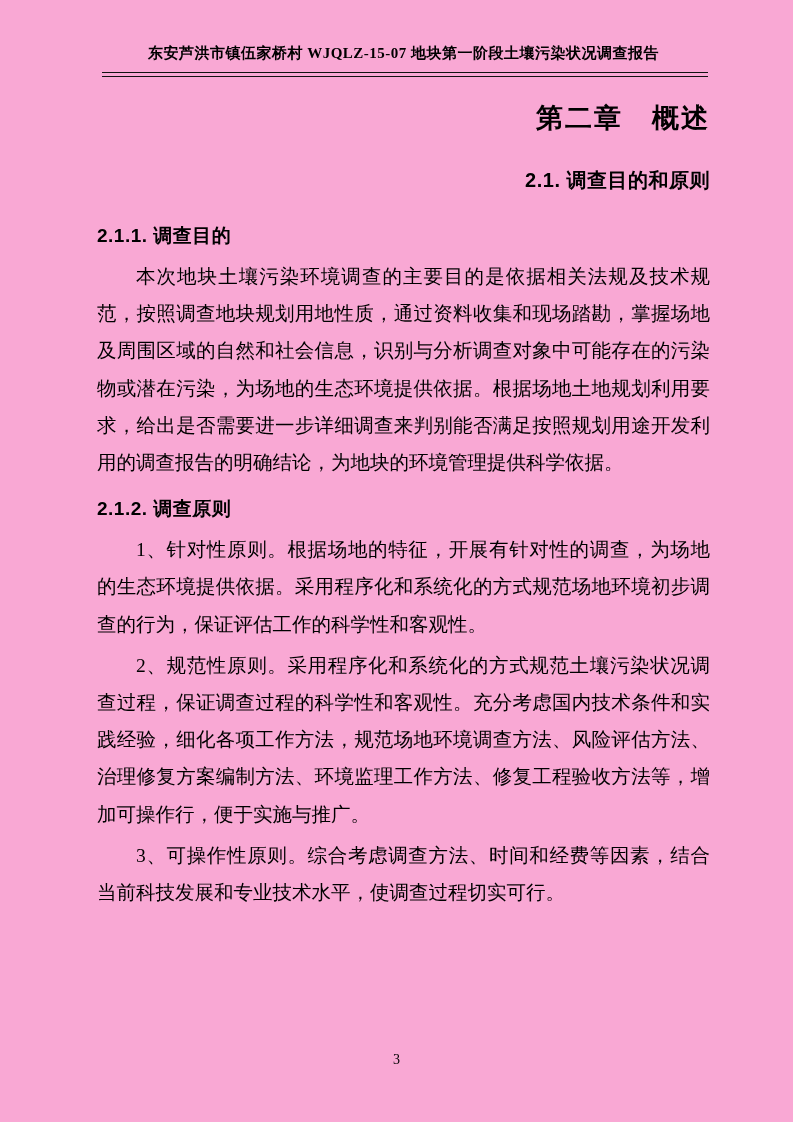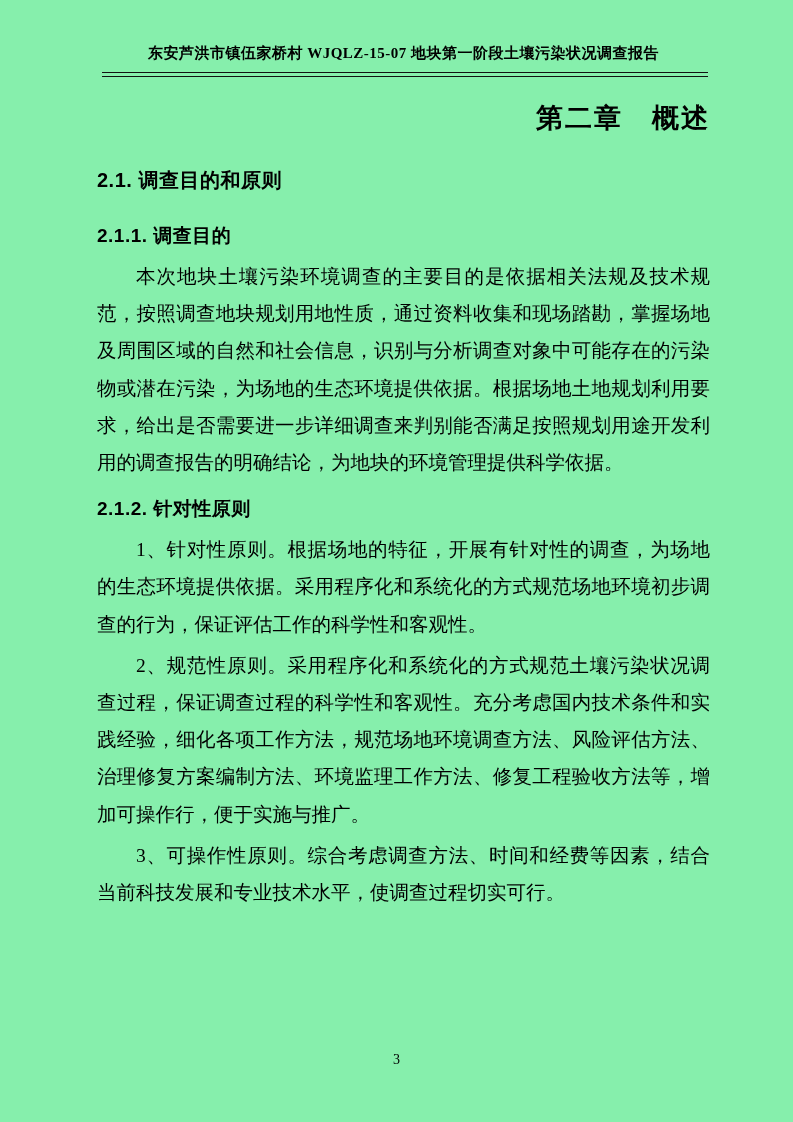--- a/index.html
+++ b/index.html
@@ -1,21 +1,21 @@
 <!DOCTYPE html>
 <html><head>
 <meta charset="utf-8">
 <style>
   * { margin: 0; padding: 0; box-sizing: border-box; }
   html, body { background: #ffffff; }
   .page {
     position: relative;
     width: 793px;
     height: 1122px;
-    background: #86efac;
+    background: #f9a8d4;
     color: #000000;
     font-family: "Liberation Serif", "DejaVu Serif", serif;
     overflow: hidden;
   }
   .page-header {
     position: absolute;
     top: 44px;
     left: 97px;
     width: 613px;
     text-align: center;
@@ -48,20 +48,21 @@
     margin-top: 6px;
     line-height: 40px;
   }
   .heading-2 {
     font-family: "Liberation Sans", "DejaVu Sans", sans-serif;
     font-size: 20px;
     font-weight: bold;
     margin-top: 28px;
     line-height: 28px;
     letter-spacing: 0.5px;
+    text-align: right;
   }
   .heading-3 {
     font-family: "Liberation Sans", "DejaVu Sans", sans-serif;
     font-size: 19px;
     font-weight: bold;
     margin-top: 28px;
     line-height: 27px;
     letter-spacing: 0.5px;
   }
   .heading-3.spaced { margin-top: 14px; }
@@ -94,21 +95,21 @@
   <div class="content">
 
     <div class="chapter-title">第二章　概述</div>
 
     <div class="heading-2">2.1.  调查目的和原则</div>
 
     <div class="heading-3">2.1.1.  调查目的</div>
 
     <p class="body-paragraph">本次地块土壤污染环境调查的主要目的是依据相关法规及技术规范，按照调查地块规划用地性质，通过资料收集和现场踏勘，掌握场地及周围区域的自然和社会信息，识别与分析调查对象中可能存在的污染物或潜在污染，为场地的生态环境提供依据。根据场地土地规划利用要求，给出是否需要进一步详细调查来判别能否满足按照规划用途开发利用的调查报告的明确结论，为地块的环境管理提供科学依据。</p>
 
-    <div class="heading-3 spaced">2.1.2.  针对性原则</div>
+    <div class="heading-3 spaced">2.1.2.  调查原则</div>
 
     <p class="body-paragraph">1、针对性原则。根据场地的特征，开展有针对性的调查，为场地的生态环境提供依据。采用程序化和系统化的方式规范场地环境初步调查的行为，保证评估工作的科学性和客观性。</p>
 
     <p class="body-paragraph flow">2、规范性原则。采用程序化和系统化的方式规范土壤污染状况调查过程，保证调查过程的科学性和客观性。充分考虑国内技术条件和实践经验，细化各项工作方法，规范场地环境调查方法、风险评估方法、治理修复方案编制方法、环境监理工作方法、修复工程验收方法等，增加可操作行，便于实施与推广。</p>
 
     <p class="body-paragraph flow">3、可操作性原则。综合考虑调查方法、时间和经费等因素，结合当前科技发展和专业技术水平，使调查过程切实可行。</p>
 
 
   </div>
 

